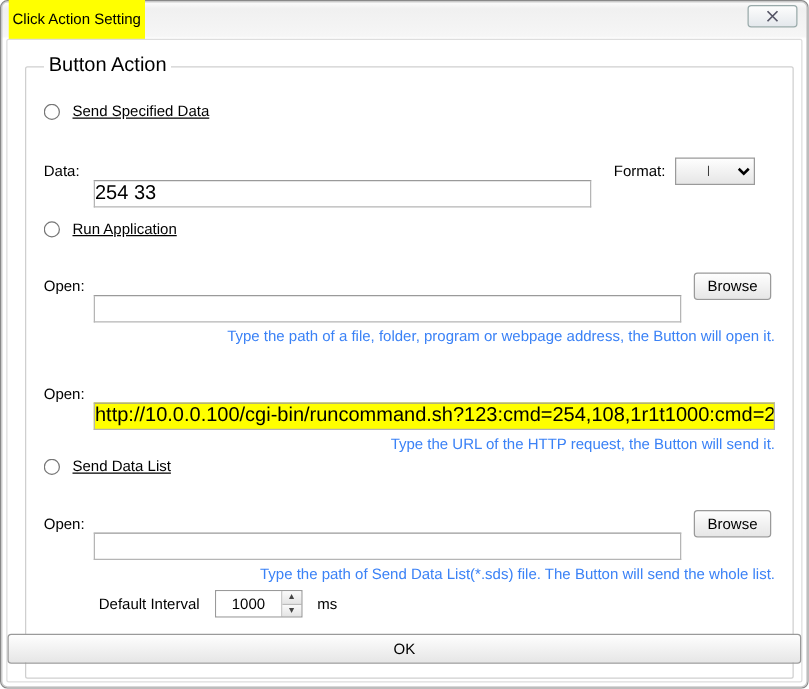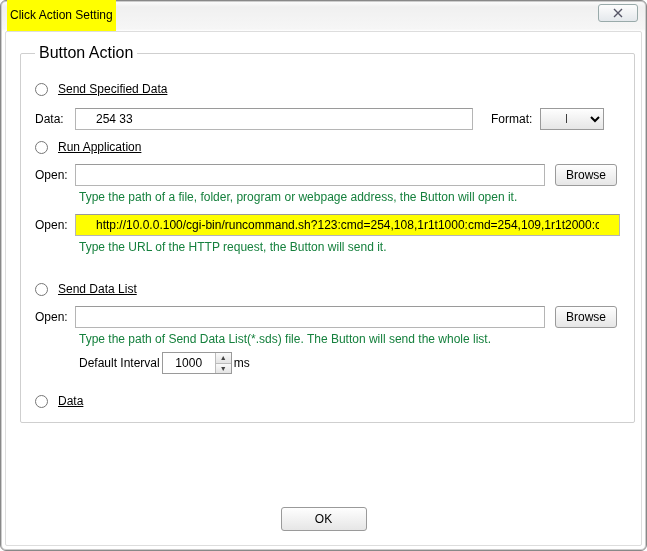--- a/index.html
+++ b/index.html
@@ -81,24 +81,25 @@
   .radio-row input[type=radio] {
     margin: 0 4px 0 0;
   }
   .label-col {
     width: 40px;
   }
   input[type=text].field {
     height: 22px;
     border: 1px solid #b5b5b5;
     border-top-color: #9a9a9a;
-    padding: 2px 20px;
-    font-family: inherit;
-    font-size: 12px;
+    padding: 2px 0;
+    font-family: inherit;
+    font-size: 16px;
     background: #fff;
+    margin-top: 36px;
   }
   input[type=text].yellow {
     background: #ffff00;
   }
   .btn {
     height: 22px;
     min-width: 62px;
     border: 1px solid #9a9a9a;
     border-radius: 3px;
     background: linear-gradient(#fefefe,#e6e6e6);
@@ -111,23 +112,24 @@
   select.combo {
     height: 22px;
     border: 1px solid #9a9a9a;
     background: linear-gradient(#fefefe,#e6e6e6);
     font-family: inherit;
     font-size: 12px;
     padding: 0 20px;
   }
   .hint {
     font-size: 12px;
-    color: #15803d;
+    color: #3b82f6;
     margin-left: 44px;
     margin-top: 4px;
+    text-align: right;
   }
   .spinner-wrap {
     display: inline-flex;
     align-items: stretch;
     border: 1px solid #9a9a9a;
     height: 22px;
   }
   .spinner-wrap input {
     border: none;
     width: 52px;
@@ -152,20 +154,21 @@
     cursor: pointer;
     color: #444;
   }
   .spin-btns div:first-child { border-bottom: 1px solid #bbb; }
   .footer {
     position: absolute;
     left: 0; right: 0; bottom: 14px;
     display: flex;
     justify-content: center;
     gap: 80px;
+    flex-direction: column;
   }
   .ellipse {
     position: absolute;
     border: 2px solid #c00;
     border-radius: 50%;
     width: 110px;
     height: 26px;
     left: -6px;
     top: -6px;
     pointer-events: none;
@@ -211,31 +214,31 @@
         <button class="btn" style="margin-left:10px">Browse</button>
       </div>
       <div class="hint">Type the path of a file, folder, program or webpage address, the Button will open it.</div>
 
       <div class="row" style="margin-top:10px;">
         <span class="label-col">Open:</span>
         <input type="text" class="field yellow" style="width: 545px;" value="http://10.0.0.100/cgi-bin/runcommand.sh?123:cmd=254,108,1r1t1000:cmd=254,109,1r1t2000:cmd=254,100,1">
       </div>
       <div class="hint">Type the URL of the HTTP request, the Button will send it.</div>
 
-      <div class="radio-row" style="margin-top:28px">
+      <div class="radio-row" style="margin-top:4px">
         <input type="radio" name="ba" style="">
         <span>Send Data List</span>
       </div>
       <div class="row" style="margin-top:10px;">
         <span class="label-col">Open:</span>
         <input type="text" class="field" style="width: 470px;" value="">
         <button class="btn" style="margin-left:10px">Browse</button>
       </div>
       <div class="hint">Type the path of Send Data List(*.sds)  file. The Button will send the whole list.</div>
-      <div class="row" style="margin-left:44px; margin-top:6px; gap:2px;">
+      <div class="row" style="margin-left:44px; margin-top:6px; gap:12px;">
         <span>Default Interval</span>
         <span class="spinner-wrap">
           <input type="text" value="1000" style="">
           <span class="spin-btns">
             <div>▲</div>
             <div>▼</div>
           </span>
         </span>
         <span>ms</span>
       </div>

